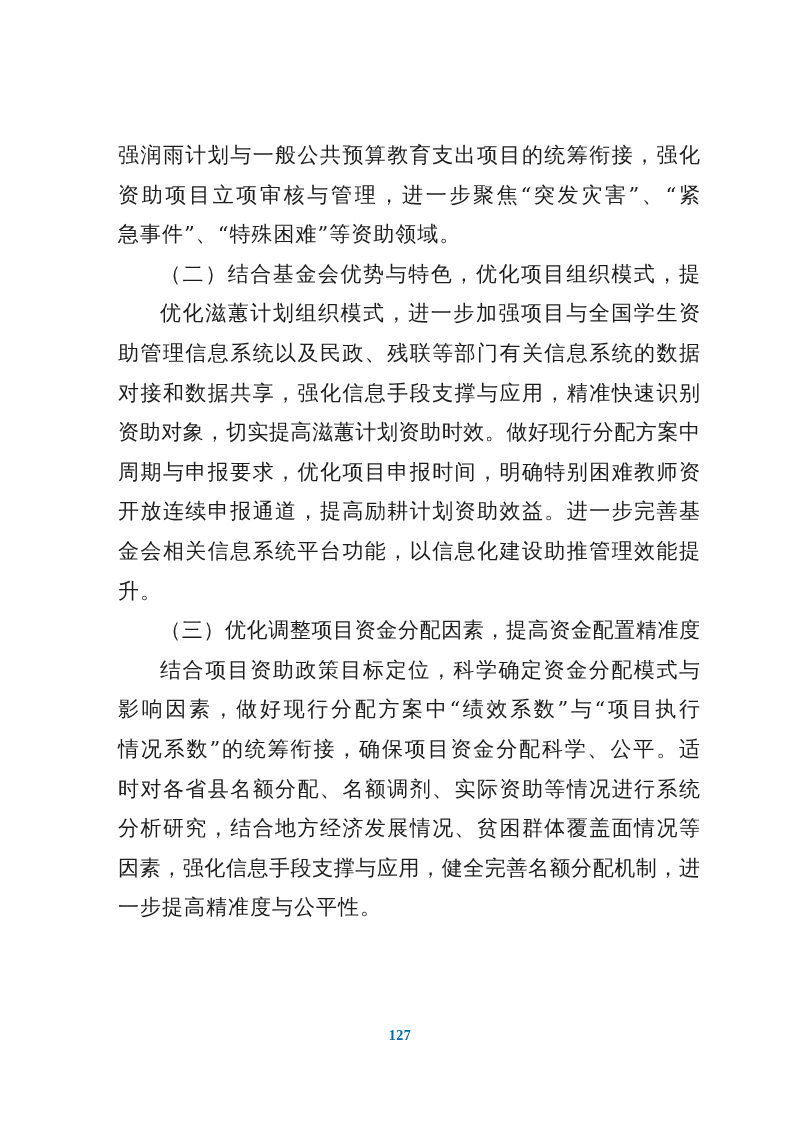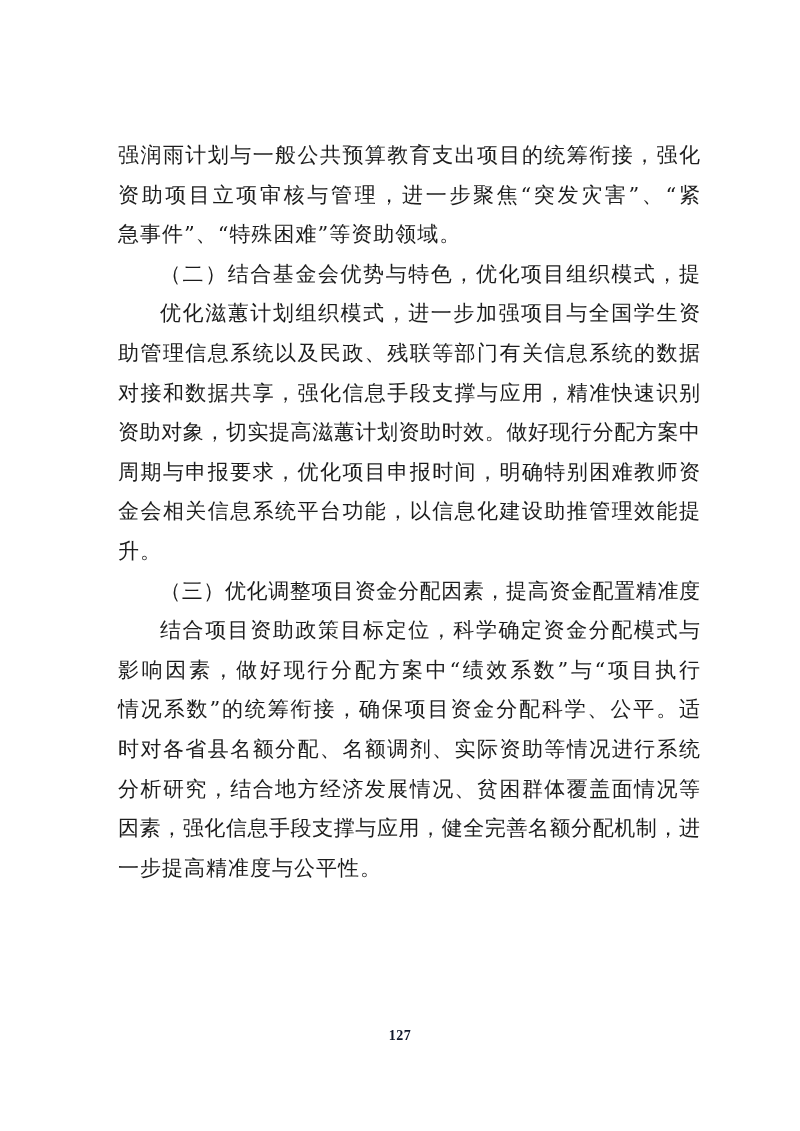--- a/index.html
+++ b/index.html
@@ -44,38 +44,39 @@
     position: absolute;
     left: 0;
     right: 0;
     top: 1026px;
     text-align: center;
   }
   .page-number {
     font-family: "Liberation Serif", serif;
     font-size: 14px;
     font-weight: bold;
-    color: #0f172a;
+    color: #0369a1;
     letter-spacing: 0.5px;
   }
 </style>
 </head>
 <body>
 
 <div class="page">
   <div class="text-block" id="document-body">
       <div class="line">强润雨计划与一般公共预算教育支出项目的统筹衔接，强化</div>
       <div class="line">资助项目立项审核与管理，进一步聚焦“突发灾害”、“紧</div>
       <div class="line short">急事件”、“特殊困难”等资助领域。</div>
       <div class="line indent">（二）结合基金会优势与特色，优化项目组织模式，提</div>
       <div class="line indent">优化滋蕙计划组织模式，进一步加强项目与全国学生资</div>
       <div class="line">助管理信息系统以及民政、残联等部门有关信息系统的数据</div>
       <div class="line">对接和数据共享，强化信息手段支撑与应用，精准快速识别</div>
       <div class="line">资助对象，切实提高滋蕙计划资助时效。做好现行分配方案中</div>
       <div class="line">周期与申报要求，优化项目申报时间，明确特别困难教师资</div>
+      <div class="line">开放连续申报通道，提高励耕计划资助效益。进一步完善基</div>
       <div class="line">金会相关信息系统平台功能，以信息化建设助推管理效能提</div>
       <div class="line short">升。</div>
       <div class="line indent">（三）优化调整项目资金分配因素，提高资金配置精准度</div>
       <div class="line indent">结合项目资助政策目标定位，科学确定资金分配模式与</div>
       <div class="line">影响因素，做好现行分配方案中“绩效系数”与“项目执行</div>
       <div class="line">情况系数”的统筹衔接，确保项目资金分配科学、公平。适</div>
       <div class="line">时对各省县名额分配、名额调剂、实际资助等情况进行系统</div>
       <div class="line">分析研究，结合地方经济发展情况、贫困群体覆盖面情况等</div>
       <div class="line">因素，强化信息手段支撑与应用，健全完善名额分配机制，进</div>
       <div class="line short">一步提高精准度与公平性。</div>

